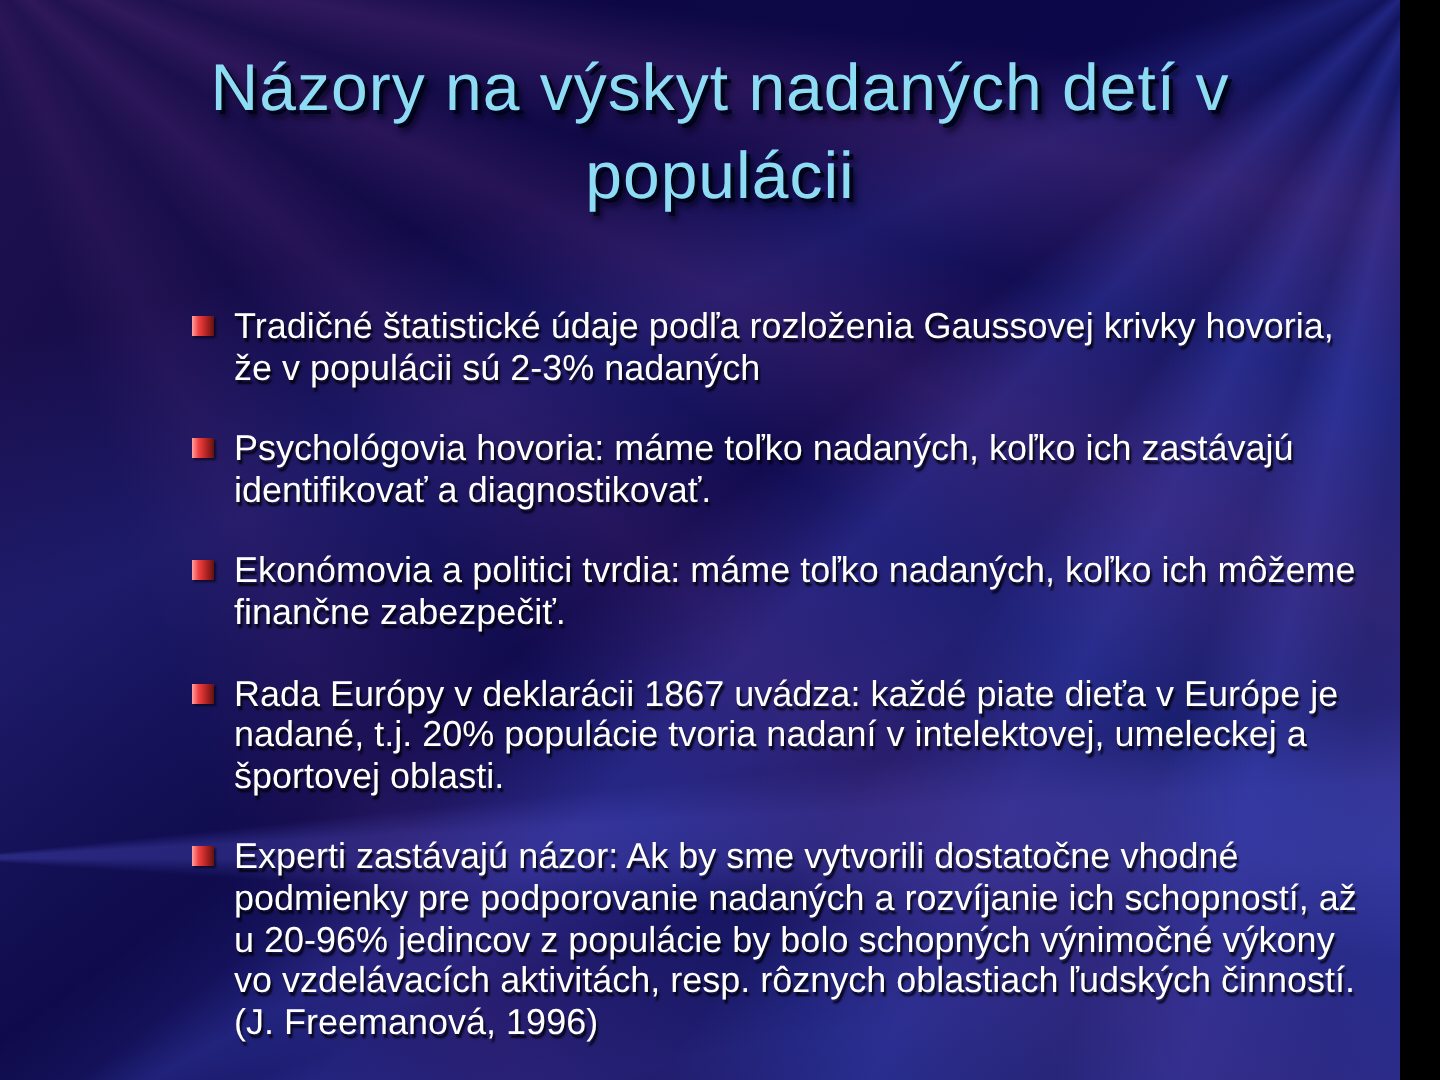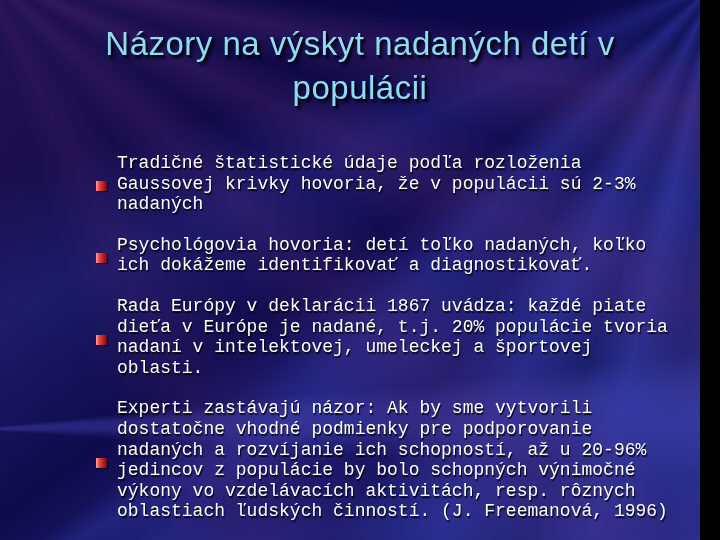--- a/index.html
+++ b/index.html
@@ -77,23 +77,22 @@
     text-shadow: 2px 2px 0 #000418, 3px 4px 3px rgba(0, 2, 24, 0.75);
   }
   .bullet-list {
     position: absolute;
     top: 153px;
     left: 96px;
     width: 596px;
   }
   .bullet-item {
     display: flex;
-    align-items: center;
+    align-items: flex-start;
     margin: 0 0 20px 0;
-    font-family: Liberation Mono, monospace;
   }
   .bullet-marker {
     flex: 0 0 auto;
     width: 11px;
     height: 10px;
     margin-top: 5px;
     margin-right: 10px;
     background: linear-gradient(90deg,
       #ffa2a2 0%,
       #f14040 30%,
@@ -119,23 +118,27 @@
 
   <div class="bullet-list">
 
     <div class="bullet-item">
       <span class="bullet-marker"></span>
       <p class="bullet-text">Tradičné štatistické údaje podľa rozloženia Gaussovej krivky hovoria, že v populácii sú 2-3% nadaných</p>
     </div>
 
     <div class="bullet-item">
       <span class="bullet-marker"></span>
-      <p class="bullet-text">Psychológovia hovoria: detí toľko nadaných, koľko ich dokážeme identifikovať a diagnostikovať.</p>
+      <p class="bullet-text">Psychológovia hovoria: máme toľko nadaných, koľko ich zastávajú identifikovať a diagnostikovať.</p>
     </div>
 
+    <div class="bullet-item">
+      <span class="bullet-marker"></span>
+      <p class="bullet-text">Ekonómovia a politici tvrdia: máme toľko nadaných, koľko ich môžeme finančne zabezpečiť.</p>
+    </div>
 
     <div class="bullet-item">
       <span class="bullet-marker"></span>
       <p class="bullet-text">Rada Európy v deklarácii 1867 uvádza: každé piate dieťa v Európe je nadané, t.j. 20% populácie tvoria nadaní v intelektovej, umeleckej a športovej oblasti.</p>
     </div>
 
     <div class="bullet-item">
       <span class="bullet-marker"></span>
       <p class="bullet-text">Experti zastávajú názor: Ak by sme vytvorili dostatočne vhodné podmienky pre podporovanie nadaných a rozvíjanie ich schopností, až u 20-96% jedincov z populácie by bolo schopných výnimočné výkony vo vzdelávacích aktivitách, resp. rôznych oblastiach ľudských činností. (J. Freemanová, 1996)</p>
     </div>

